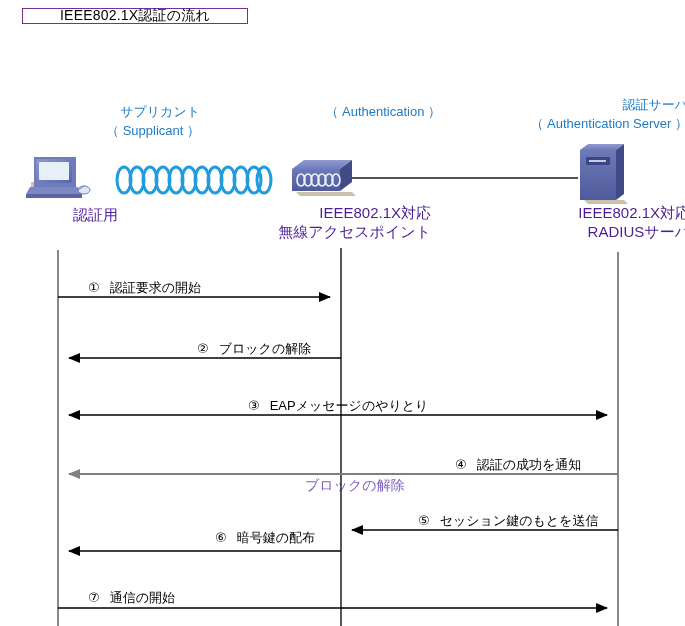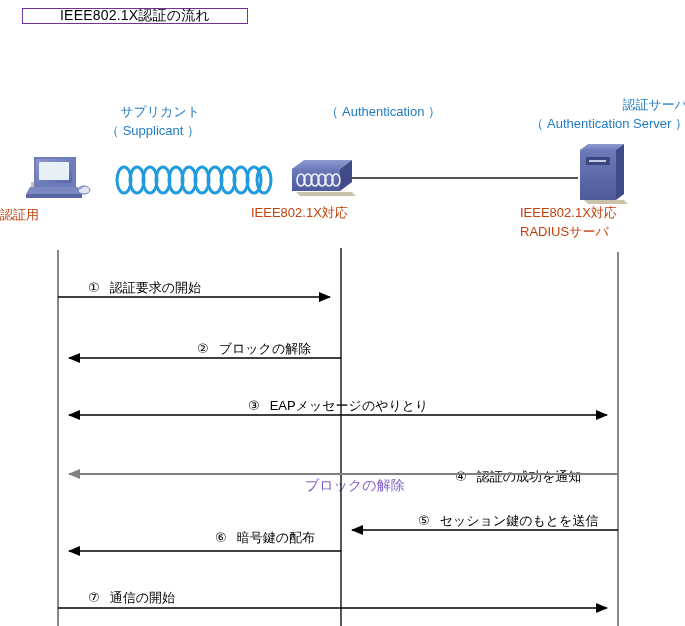--- a/index.html
+++ b/index.html
@@ -40,23 +40,23 @@
   .role-head {
     position: absolute;
     text-align: right;
     color: #1F7BC4;
     font-size: 13px;
     line-height: 19px;
     white-space: nowrap;
   }
   .role-foot {
     position: absolute;
-    text-align: left;
-    color: #c2410c;
-    font-size: 13px;
+    text-align: right;
+    color: #4c1d95;
+    font-size: 15px;
     line-height: 19px;
     white-space: nowrap;
   }
   .msg-label {
     position: absolute;
     font-size: 13px;
     white-space: nowrap;
     color: #000;
   }
   .msg-label .num { margin-right: 10px; }
@@ -85,36 +85,37 @@
 <div class="role-head" style="left:478px; top:95px; width:210px;">
   <div>認証サーバ</div>
   <div>（ Authentication Server ）</div>
 </div>
 
 <div class="role-foot" style="left:0px; top:205px; width:118px;">
   <div>認証用</div>
 </div>
 <div class="role-foot" style="left:251px; top:203px; width:180px;">
   <div>IEEE802.1X対応</div>
+  <div>無線アクセスポイント</div>
 </div>
 <div class="role-foot" style="left:520px; top:203px; width:170px;">
   <div>IEEE802.1X対応</div>
   <div>RADIUSサーバ</div>
 </div>
 
 <div class="msg-label" style="left:88px; top:279px;">
   <span class="num">①</span><span>認証要求の開始</span>
 </div>
 <div class="msg-label" style="left:197px; top:340px;">
   <span class="num">②</span><span>ブロックの解除</span>
 </div>
 <div class="msg-label" style="left:248px; top:397px;">
   <span class="num">③</span><span>EAPメッセージのやりとり</span>
 </div>
-<div class="msg-label" style="left:455px; top:456px;margin-top:12px;">
+<div class="msg-label" style="left:455px; top:456px;">
   <span class="num">④</span><span>認証の成功を通知</span>
 </div>
 <div class="msg-label" style="left:418px; top:512px;">
   <span class="num">⑤</span><span>セッション鍵のもとを送信</span>
 </div>
 <div class="msg-label" style="left:215px; top:529px;">
   <span class="num">⑥</span><span>暗号鍵の配布</span>
 </div>
 <div class="msg-label" style="left:88px; top:589px;">
   <span class="num">⑦</span><span>通信の開始</span>

